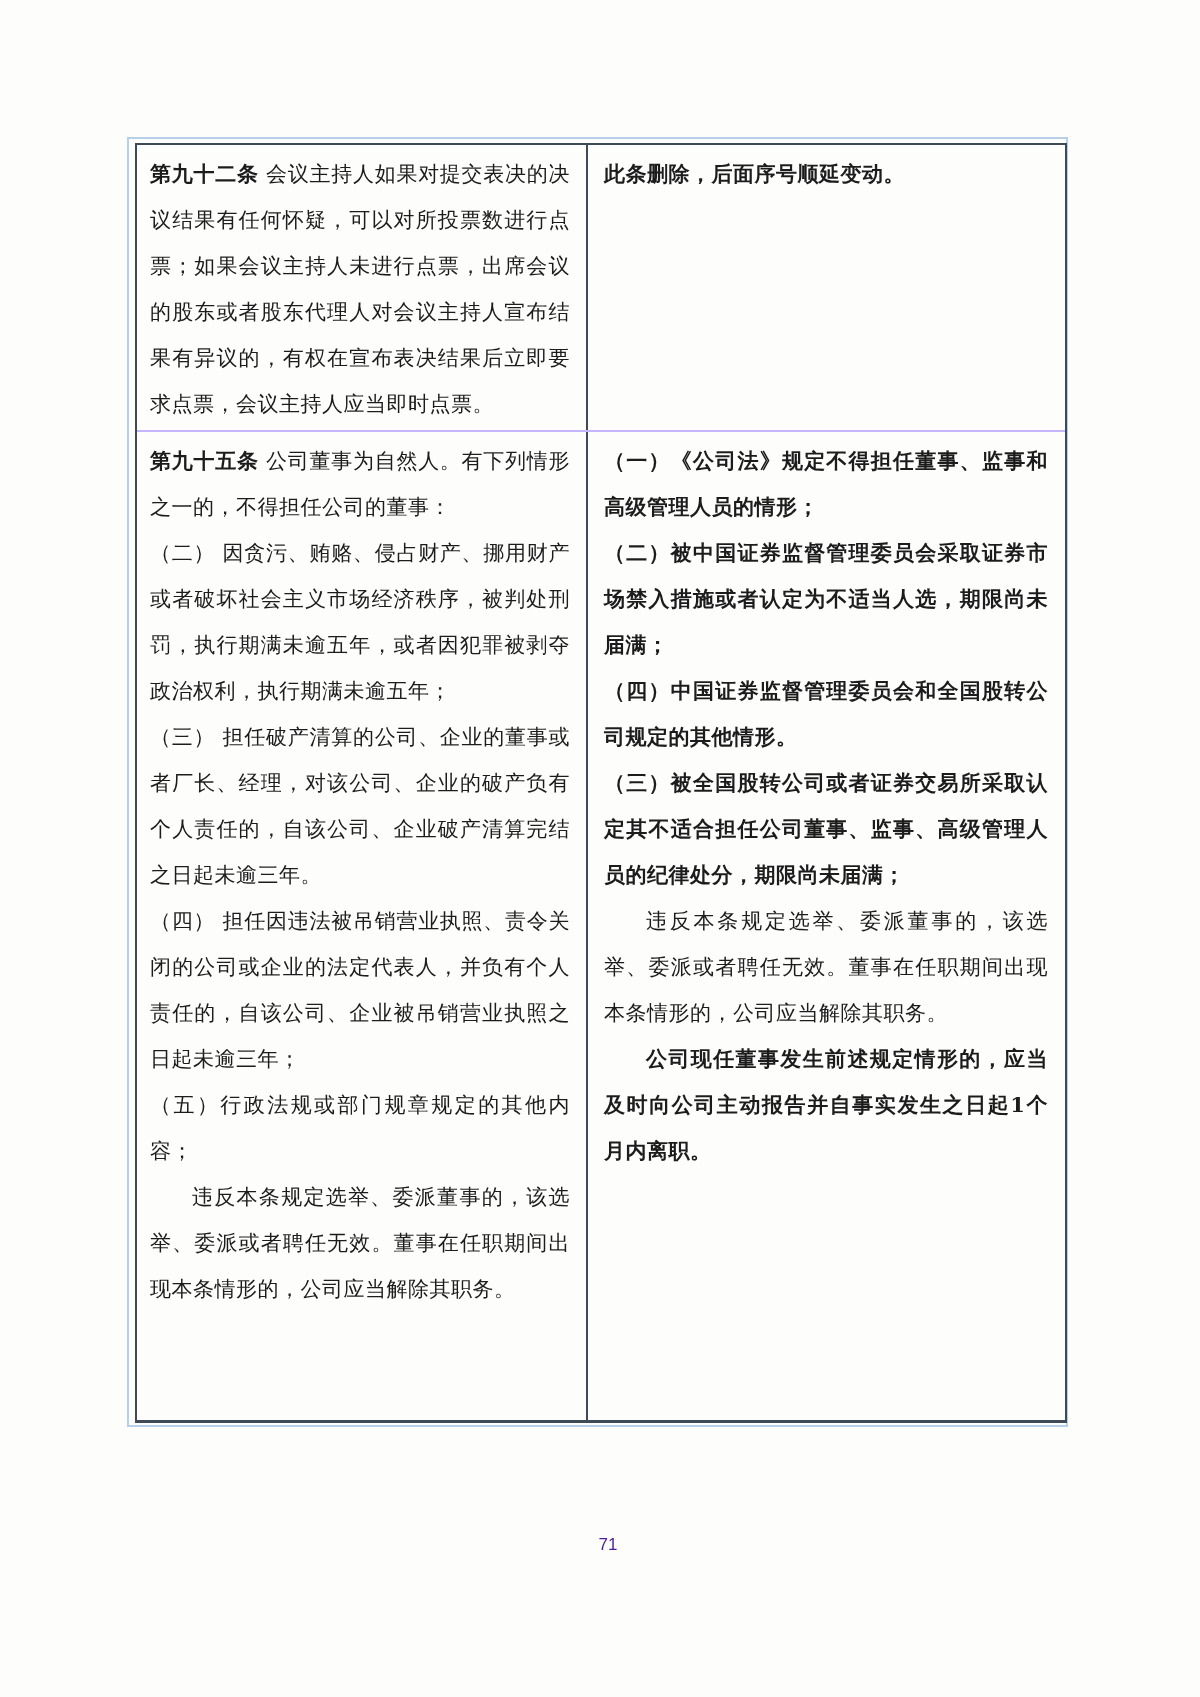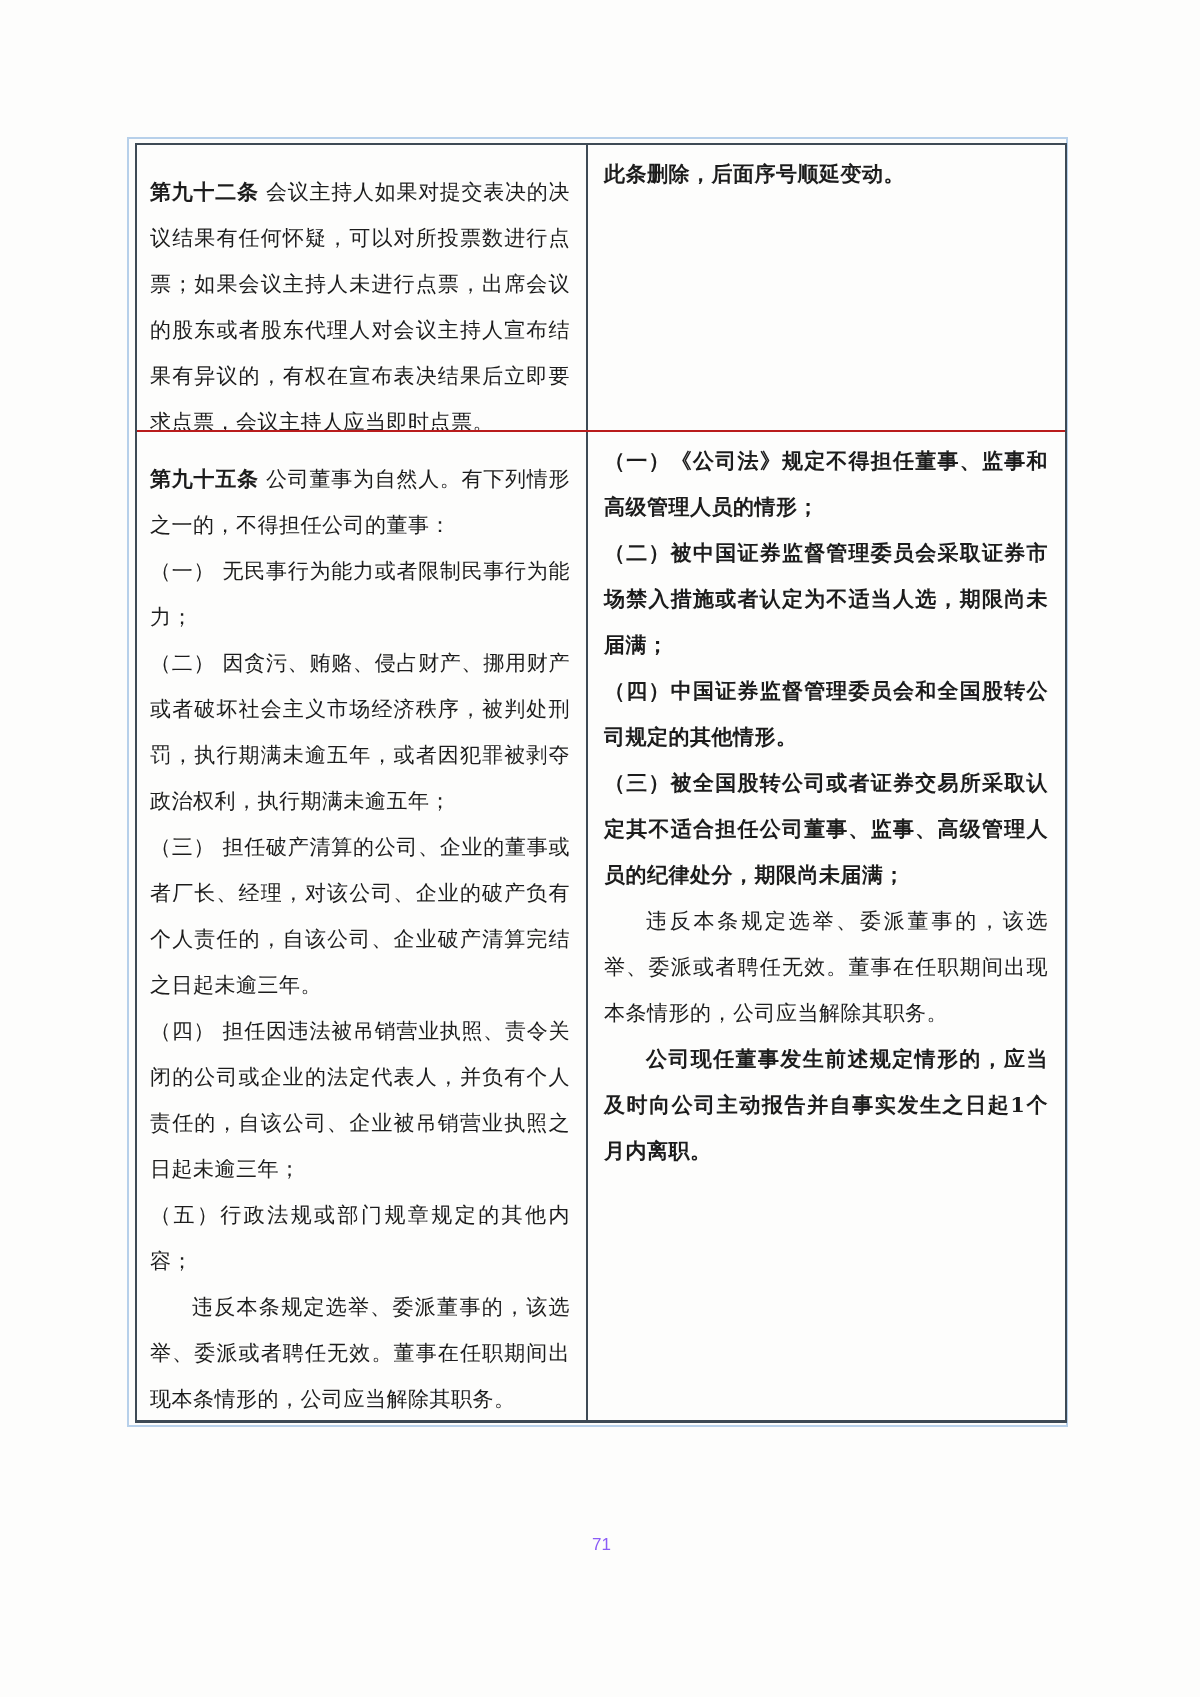--- a/index.html
+++ b/index.html
@@ -21,66 +21,65 @@
   .cmp-table {
     position: absolute;
     left: 135px; top: 143px;
     width: 928px;
     border: 2px solid #3e4a55;
     border-bottom-width: 3px;
     box-sizing: content-box;
     background: transparent;
   }
   .trow { display: flex; overflow: hidden; }
-  .trow + .trow { border-top: 2px solid #b91c1c; }
+  .trow + .trow { border-top: 2px solid #c4b5fd; }
   .trow.row-0 { height: 285px; }
   .trow.row-1 { height: 988px; }
   .tcell {
     box-sizing: border-box;
     overflow: hidden;
   }
-  .tcell.left  { width: 451px; border-right: 2px solid #3e4a55; padding: 24px 16px 0 13px; }
+  .tcell.left  { width: 451px; border-right: 2px solid #3e4a55; padding: 6px 16px 0 13px; }
   .tcell.right { width: 463px; padding: 6px 3px 0 16px; }
   p.para {
     margin: 0;
     font-size: 21px;
     line-height: 46px;
     text-align: justify;
     text-justify: inter-ideograph;
     letter-spacing: 0.5px;
   }
   p.para.indent { text-indent: 2em; }
   .bold { font-weight: 700; }
   .page-number {
     position: absolute;
-    top: 1535px; left: 592px; width: 96px;
-    text-align: left;
+    top: 1535px; left: 560px; width: 96px;
+    text-align: center;
     font-family: "Liberation Sans", sans-serif;
     font-size: 17px;
-    color: #8b5cf6;
+    color: #4c1d95;
   }
 </style>
 </head>
 <body>
 
 <div class="text-frame"></div>
 
 <div class="cmp-table">
     <div class="trow row-0">
       <div class="tcell left">
         <p class="para"><span class="bold">第九十二条</span><span> 会议主持人如果对提交表决的决议结果有任何怀疑，可以对所投票数进行点票；如果会议主持人未进行点票，出席会议的股东或者股东代理人对会议主持人宣布结果有异议的，有权在宣布表决结果后立即要求点票，会议主持人应当即时点票。</span></p>
       </div>
       <div class="tcell right">
         <p class="para"><span class="bold">此条删除，后面序号顺延变动。</span></p>
       </div>
     </div>
     <div class="trow row-1">
       <div class="tcell left">
         <p class="para"><span class="bold">第九十五条</span><span> 公司董事为自然人。有下列情形之一的，不得担任公司的董事：</span></p>
-        <p class="para"><span>（一） 无民事行为能力或者限制民事行为能力；</span></p>
         <p class="para"><span>（二） 因贪污、贿赂、侵占财产、挪用财产或者破坏社会主义市场经济秩序，被判处刑罚，执行期满未逾五年，或者因犯罪被剥夺政治权利，执行期满未逾五年；</span></p>
         <p class="para"><span>（三） 担任破产清算的公司、企业的董事或者厂长、经理，对该公司、企业的破产负有个人责任的，自该公司、企业破产清算完结之日起未逾三年。</span></p>
         <p class="para"><span>（四） 担任因违法被吊销营业执照、责令关闭的公司或企业的法定代表人，并负有个人责任的，自该公司、企业被吊销营业执照之日起未逾三年；</span></p>
         <p class="para"><span>（五）行政法规或部门规章规定的其他内容；</span></p>
         <p class="para indent"><span>违反本条规定选举、委派董事的，该选举、委派或者聘任无效。董事在任职期间出现本条情形的，公司应当解除其职务。</span></p>
       </div>
       <div class="tcell right">
         <p class="para"><span class="bold">（一）《公司法》规定不得担任董事、监事和高级管理人员的情形；</span></p>
         <p class="para"><span class="bold">（二）被中国证券监督管理委员会采取证券市场禁入措施或者认定为不适当人选，期限尚未届满；</span></p>
         <p class="para"><span class="bold">（四）中国证券监督管理委员会和全国股转公司规定的其他情形。</span></p>

